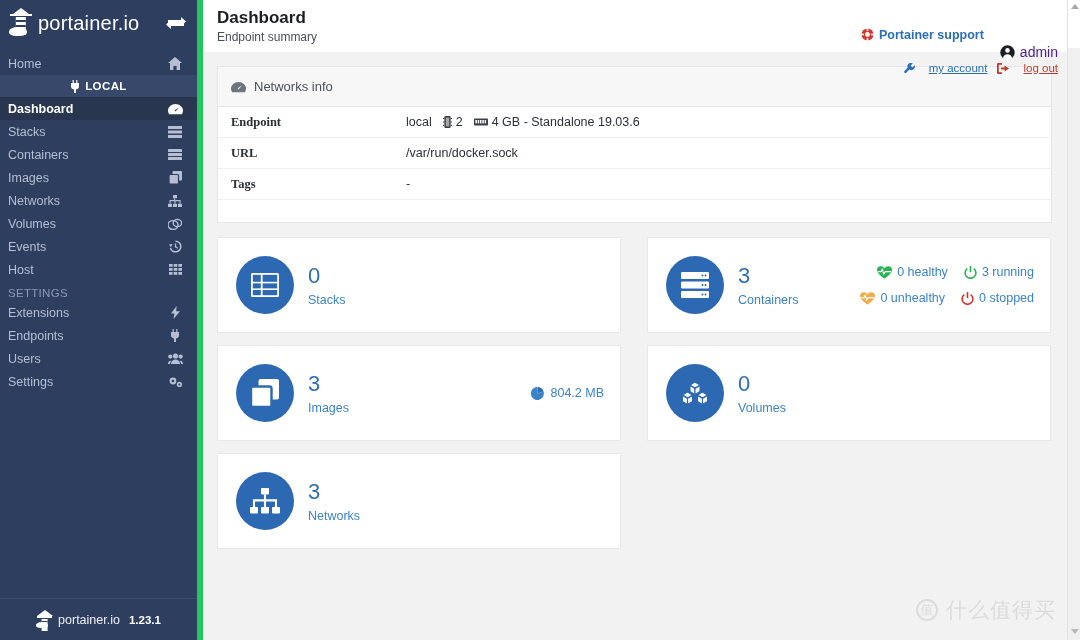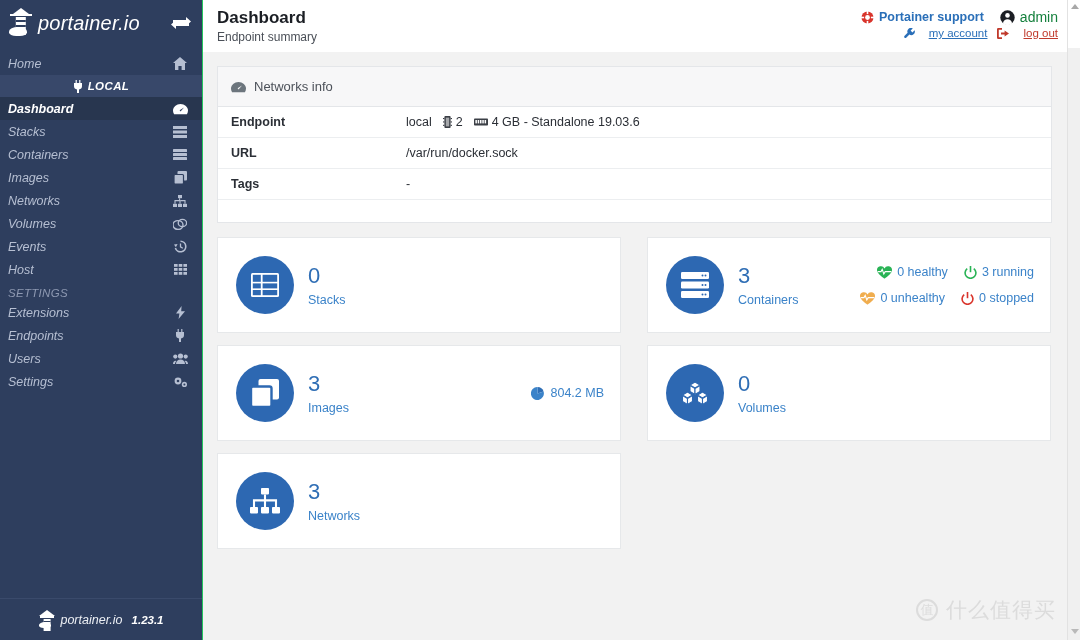--- a/index.html
+++ b/index.html
@@ -10,22 +10,21 @@
   }
   .app { display: flex; width: 1080px; height: 640px; position: relative; }
 
   
   .sidebar {
     width: 203px; height: 640px; flex: 0 0 203px;
     background: #2e3e5e;
     color: #c8cfdd;
     display: flex; flex-direction: column;
     position: relative;
-    border-right: 1px solid #22c55e;
-    font-style: italic;
+    border-right: 6px solid #22c55e;
   }
   .brand {
     height: 46px; display: flex; align-items: center;
     padding: 0 10px 0 8px; gap: 4px;
   }
   .brand-logo { width: 26px; height: 30px; flex: 0 0 26px; position: relative; }
   .brand-name {
     font-size: 20px; color: #ffffff; letter-spacing: .2px;
     font-weight: 400; flex: 1 1 auto; line-height: 1;
   }
@@ -95,41 +94,41 @@
   .page-title { font-size: 17px; color: #1b1e24; font-weight: bold; line-height: 1.15; }
   .page-sub { font-size: 12px; color: #4a4f57; margin-top: 2px; }
 
   .acct { display: flex; flex-direction: column; align-items: flex-end; gap: 2px; padding-top: 1px; }
   .acct-row1 { display: flex; align-items: center; gap: 16px; }
   .acct-row2 { display: flex; align-items: center; gap: 10px; }
   .support-link {
     display: flex; align-items: center; gap: 5px;
     font-size: 12.5px; color: #2a6fb8; font-weight: bold; cursor: pointer;
   }
-  .admin-box { display: flex; align-items: center; gap: 5px; font-size: 14px; color: #15803d; }
+  .admin-box { display: flex; align-items: center; gap: 5px; font-size: 14px; color: #4c1d95; margin-top: 35px; }
   .mini-link {
     display: flex; align-items: center; gap: 14px;
     font-size: 11.5px; text-decoration: underline; cursor: pointer;
   }
   .mini-link.blue { color: #2a6fb8; }
   .mini-link.red { color: #c0392b; }
 
   .content { flex: 1 1 auto; padding: 14px 28px 0 14px; overflow: hidden; }
 
   
   .panel { background: #ffffff; border: 1px solid #e4e6e9; }
   .panel-head {
     height: 40px; display: flex; align-items: center; gap: 8px;
     padding: 0 13px; background: #f7f7f8; border-bottom: 1px solid #e4e6e9;
     font-size: 13px; color: #4c5159;
   }
   .panel-body { padding: 0; }
   .ep-row { display: flex; align-items: center; height: 31px; border-bottom: 1px solid #eceef0; }
   .ep-row:last-child { border-bottom: none; }
-  .ep-label { width: 188px; flex: 0 0 188px; padding-left: 13px; font-size: 12.5px; color: #2b2f36; font-weight: bold; }
+  .ep-label { width: 188px; flex: 0 0 188px; padding-left: 13px; font-size: 12.5px; color: #2b2f36; font-weight: bold; font-family: Liberation Serif, serif; }
   .ep-val { font-size: 12.5px; color: #2b2f36; display: flex; align-items: center; gap: 5px; }
   .ep-pad { height: 22px; }
 
   
   .cards { display: flex; flex-wrap: wrap; gap: 12px 26px; margin-top: 14px; }
   .card {
     width: 404px; height: 96px; background: #ffffff; border: 1px solid #e6e8ea;
     display: flex; align-items: center; padding: 0 16px 0 18px; cursor: pointer;
   }
   .card-ic {

